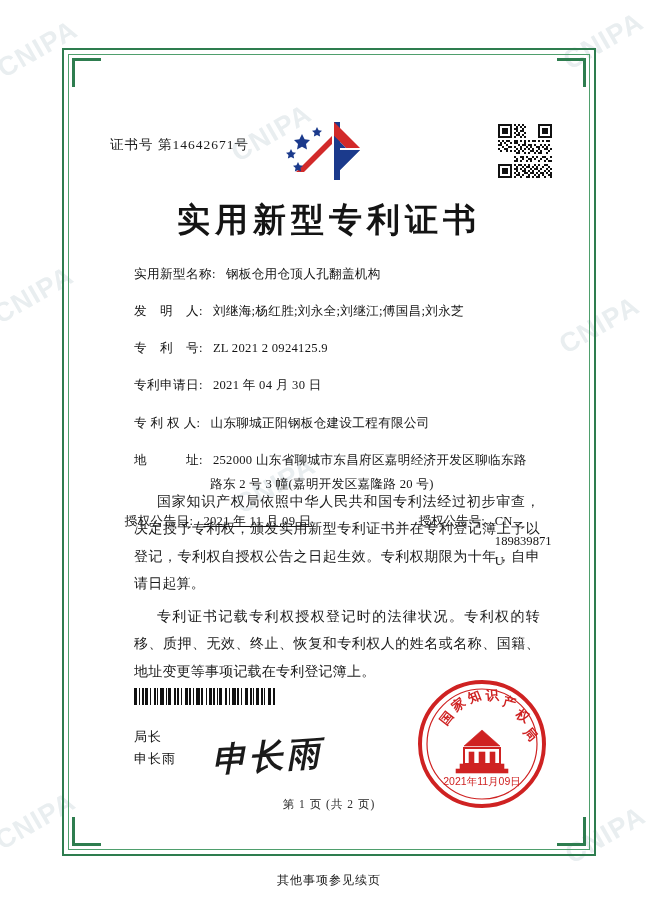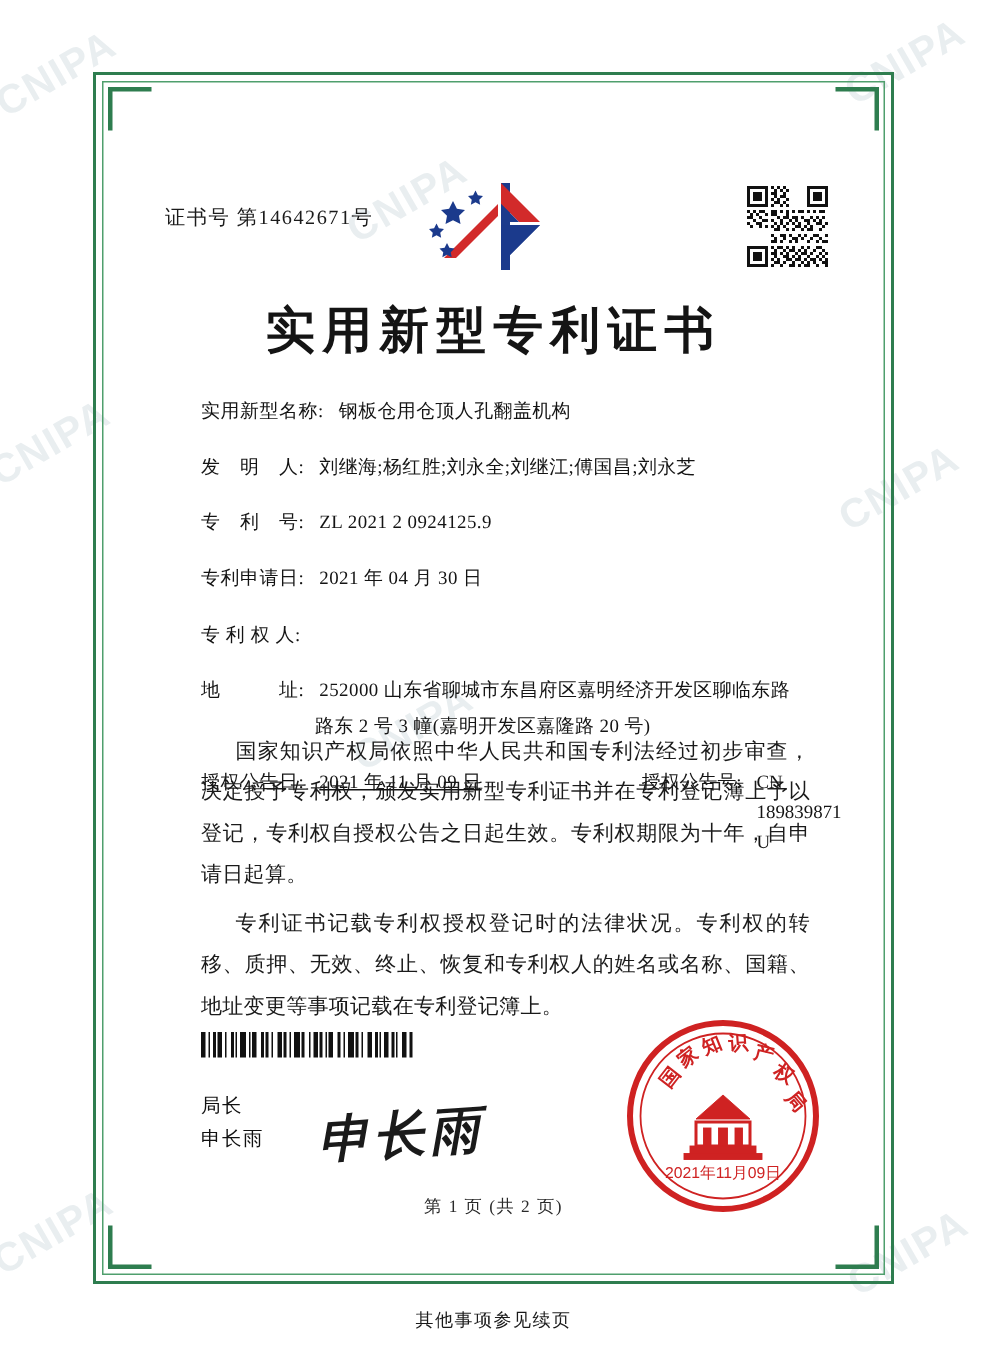--- a/index.html
+++ b/index.html
@@ -122,20 +122,21 @@
     right: 34px;
     top: 196px;
     font-size: 12.6px;
     color: #141414;
     line-height: 1.6;
   }
   .frow {
     display: flex;
     align-items: flex-start;
     margin-bottom: 17px;
+    justify-content: center;
   }
   .flabel {
     flex: 0 0 auto;
     white-space: nowrap;
     letter-spacing: 0.4px;
   }
   .fvalue {
     flex: 1 1 auto;
     padding-left: 10px;
     letter-spacing: 0.3px;
@@ -475,20 +476,21 @@
       <div class="frow">
         <span class="flabel">专　利　号:</span>
         <span class="fvalue">ZL 2021 2 0924125.9</span>
       </div>
       <div class="frow">
         <span class="flabel">专利申请日:</span>
         <span class="fvalue">2021 年 04 月 30 日</span>
       </div>
       <div class="frow">
         <span class="flabel">专 利 权 人:</span>
+        <span class="fvalue">山东聊城正阳钢板仓建设工程有限公司</span>
       </div>
       <div class="frow">
         <span class="flabel">地　　　址:</span>
         <span class="fvalue">252000  山东省聊城市东昌府区嘉明经济开发区聊临东路</span>
       </div>
       <div class="addr-second">路东 2 号 3 幢(嘉明开发区嘉隆路 20 号)</div>
       <div class="frow two-col">
         <span class="flabel">授权公告日:</span>
         <span class="fvalue">2021 年 11 月 09 日</span>
         <span class="flabel2">授权公告号:</span>

